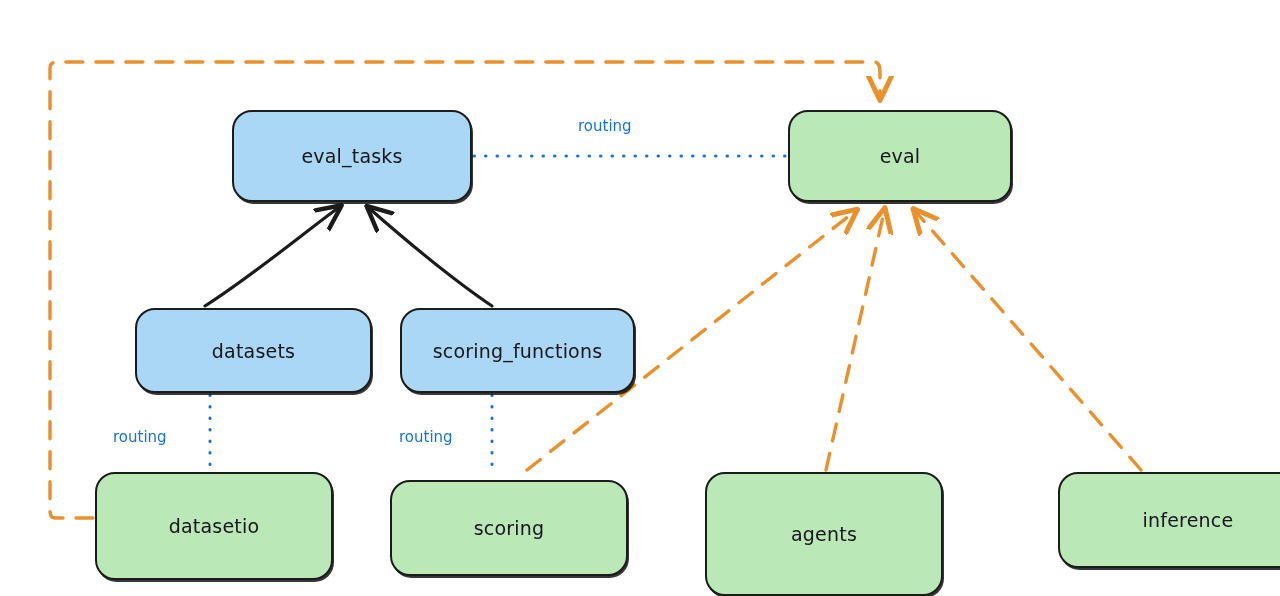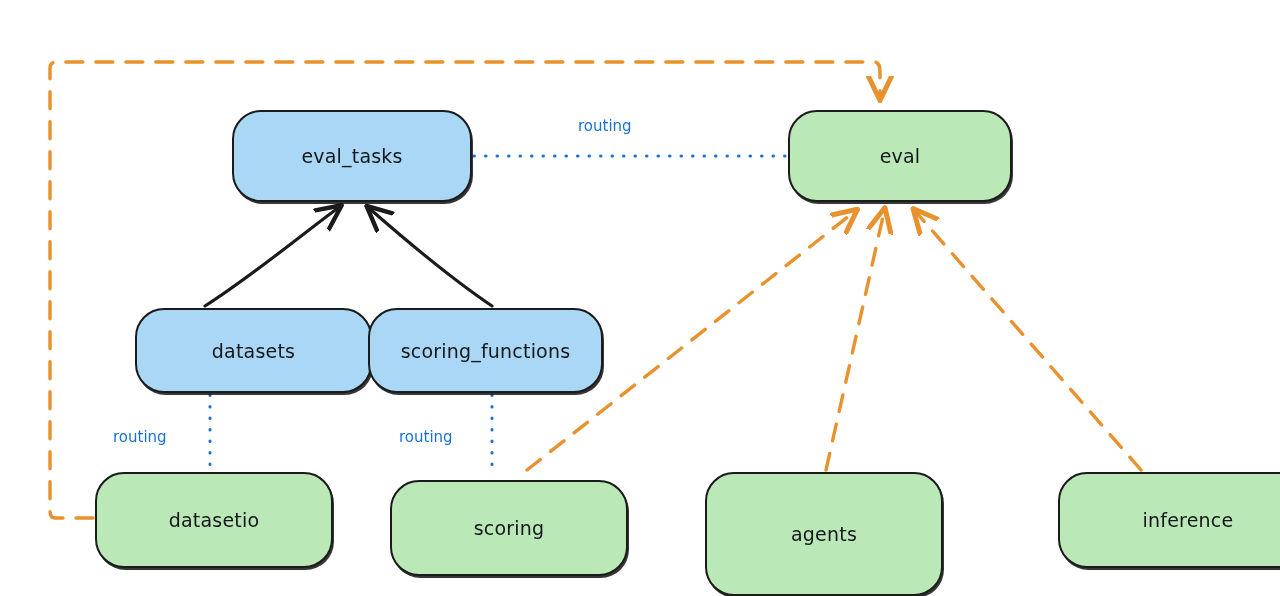--- a/index.html
+++ b/index.html
@@ -22,21 +22,21 @@
     left: 0;
     top: 0;
     width: 1280px;
     height: 596px;
     pointer-events: none;
   }
   .node {
     position: absolute;
     box-sizing: border-box;
     border: 2.6px solid #1b1b1b;
-    border-radius: 29px;
+    border-radius: 20px;
     display: flex;
     align-items: center;
     justify-content: center;
     font-family: "DejaVu Sans", sans-serif;
     font-size: 19px;
     color: #14171a;
     letter-spacing: 0.2px;
     box-shadow: 1.5px 2.5px 0 -0.5px rgba(20,20,20,0.85);
   }
   .node.blue  { background: #a9d7f5; }
@@ -83,25 +83,25 @@
   </div>
 
   <div class="node green" style="left:788px; top:110px; width:224px; height:92px;">
     <span>eval</span>
   </div>
 
   <div class="node blue" style="left:96px; top:308px; width:237px; height:85px;margin-left:39px;">
     <span>datasets</span>
   </div>
 
-  <div class="node blue" style="left:368px; top:308px; width:235px; height:85px;justify-content:center;">
+  <div class="node blue" style="left:400px; top:308px; width:235px; height:85px;justify-content:center;">
     <span>scoring_functions</span>
   </div>
 
-  <div class="node green" style="left:95px; top:472px; width:238px; height:96px;">
+  <div class="node green" style="left:95px; top:472px; width:238px; height:108px;">
     <span>datasetio</span>
   </div>
 
   <div class="node green" style="left:390px; top:472px; width:238px; height:96px;margin-top:8px;">
     <span>scoring</span>
   </div>
 
   <div class="node green" style="left:705px; top:472px; width:238px; height:124px;">
     <span>agents</span>
   </div>

